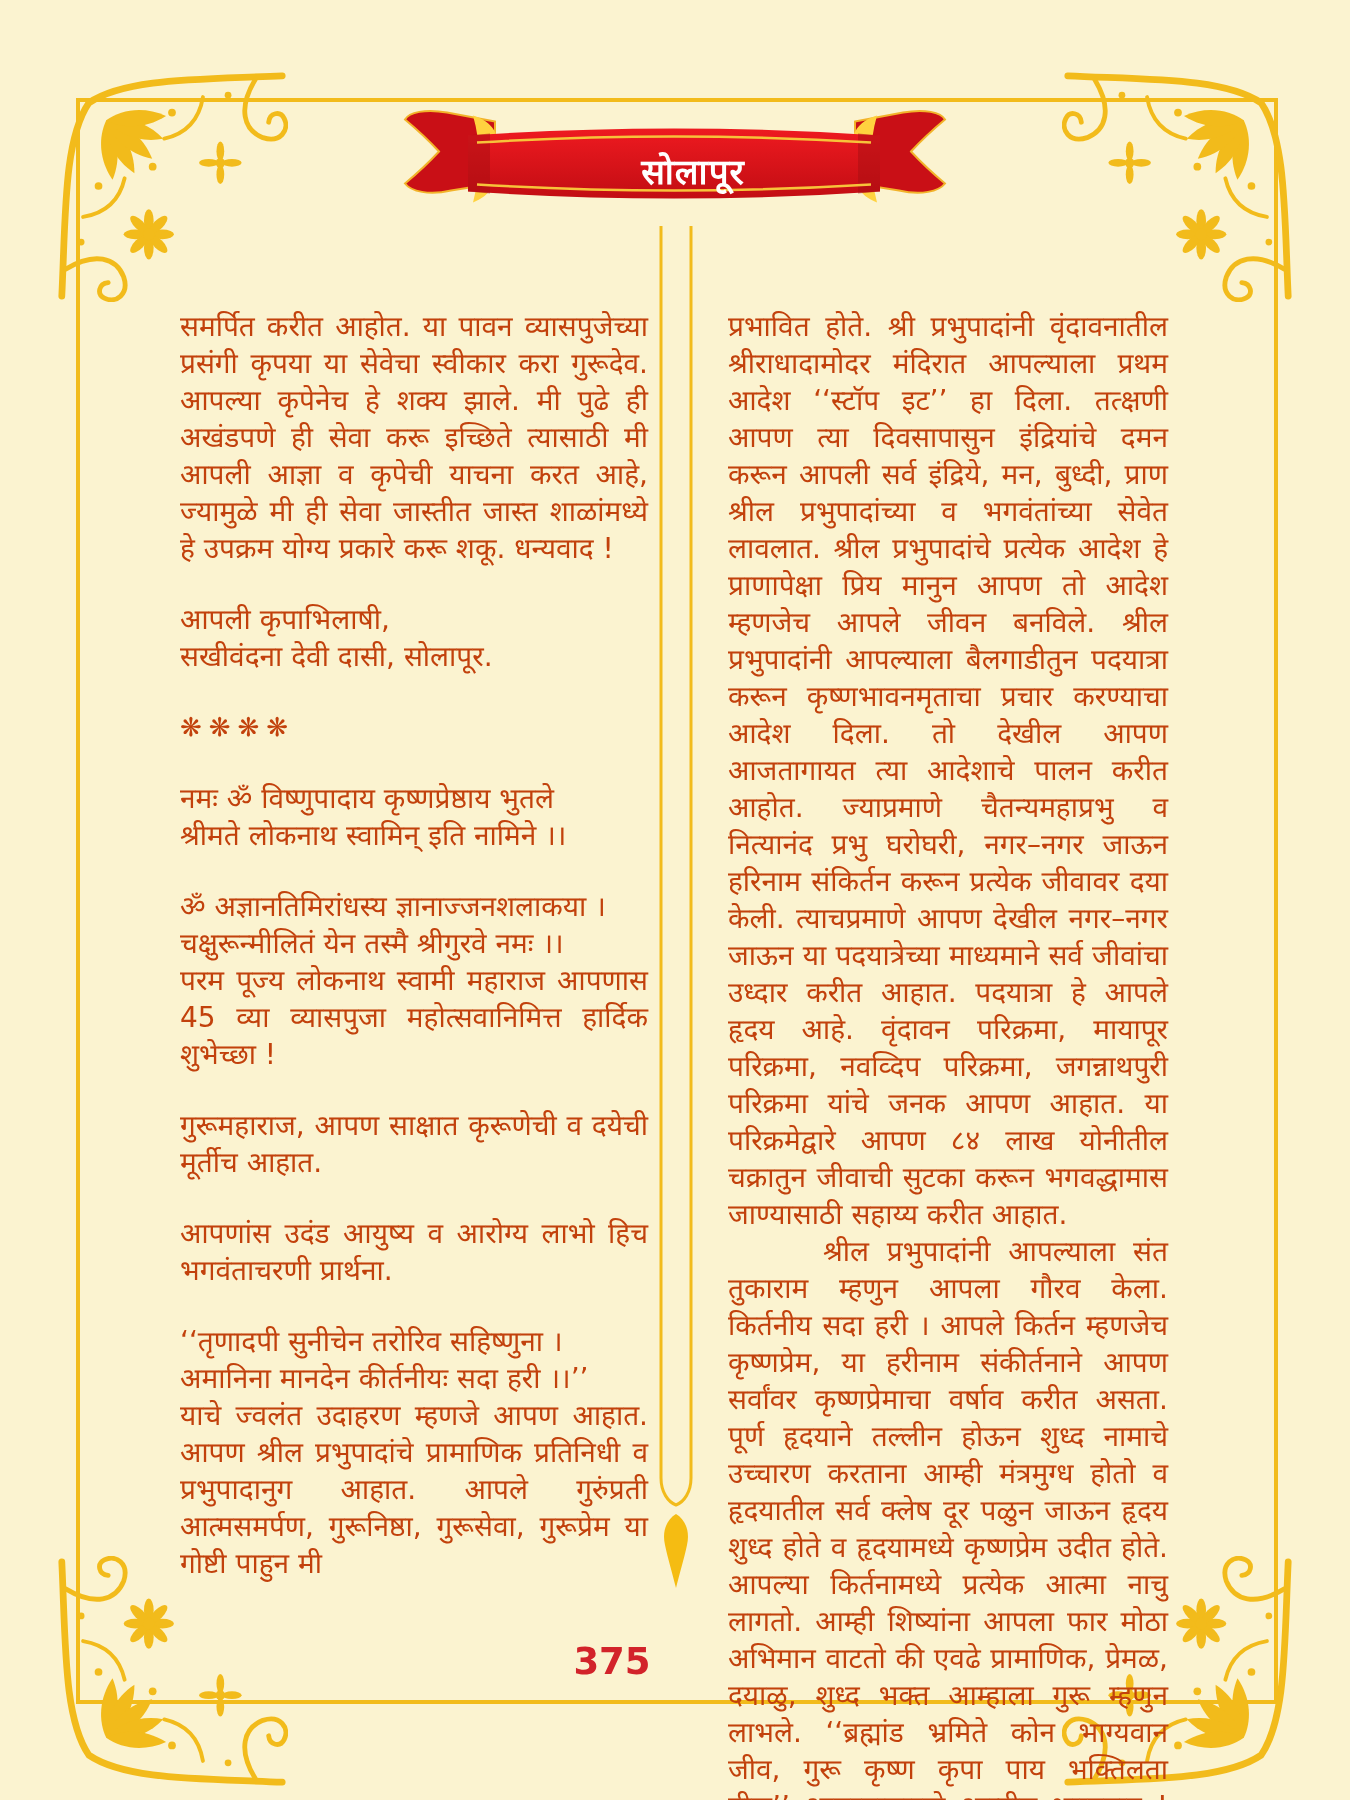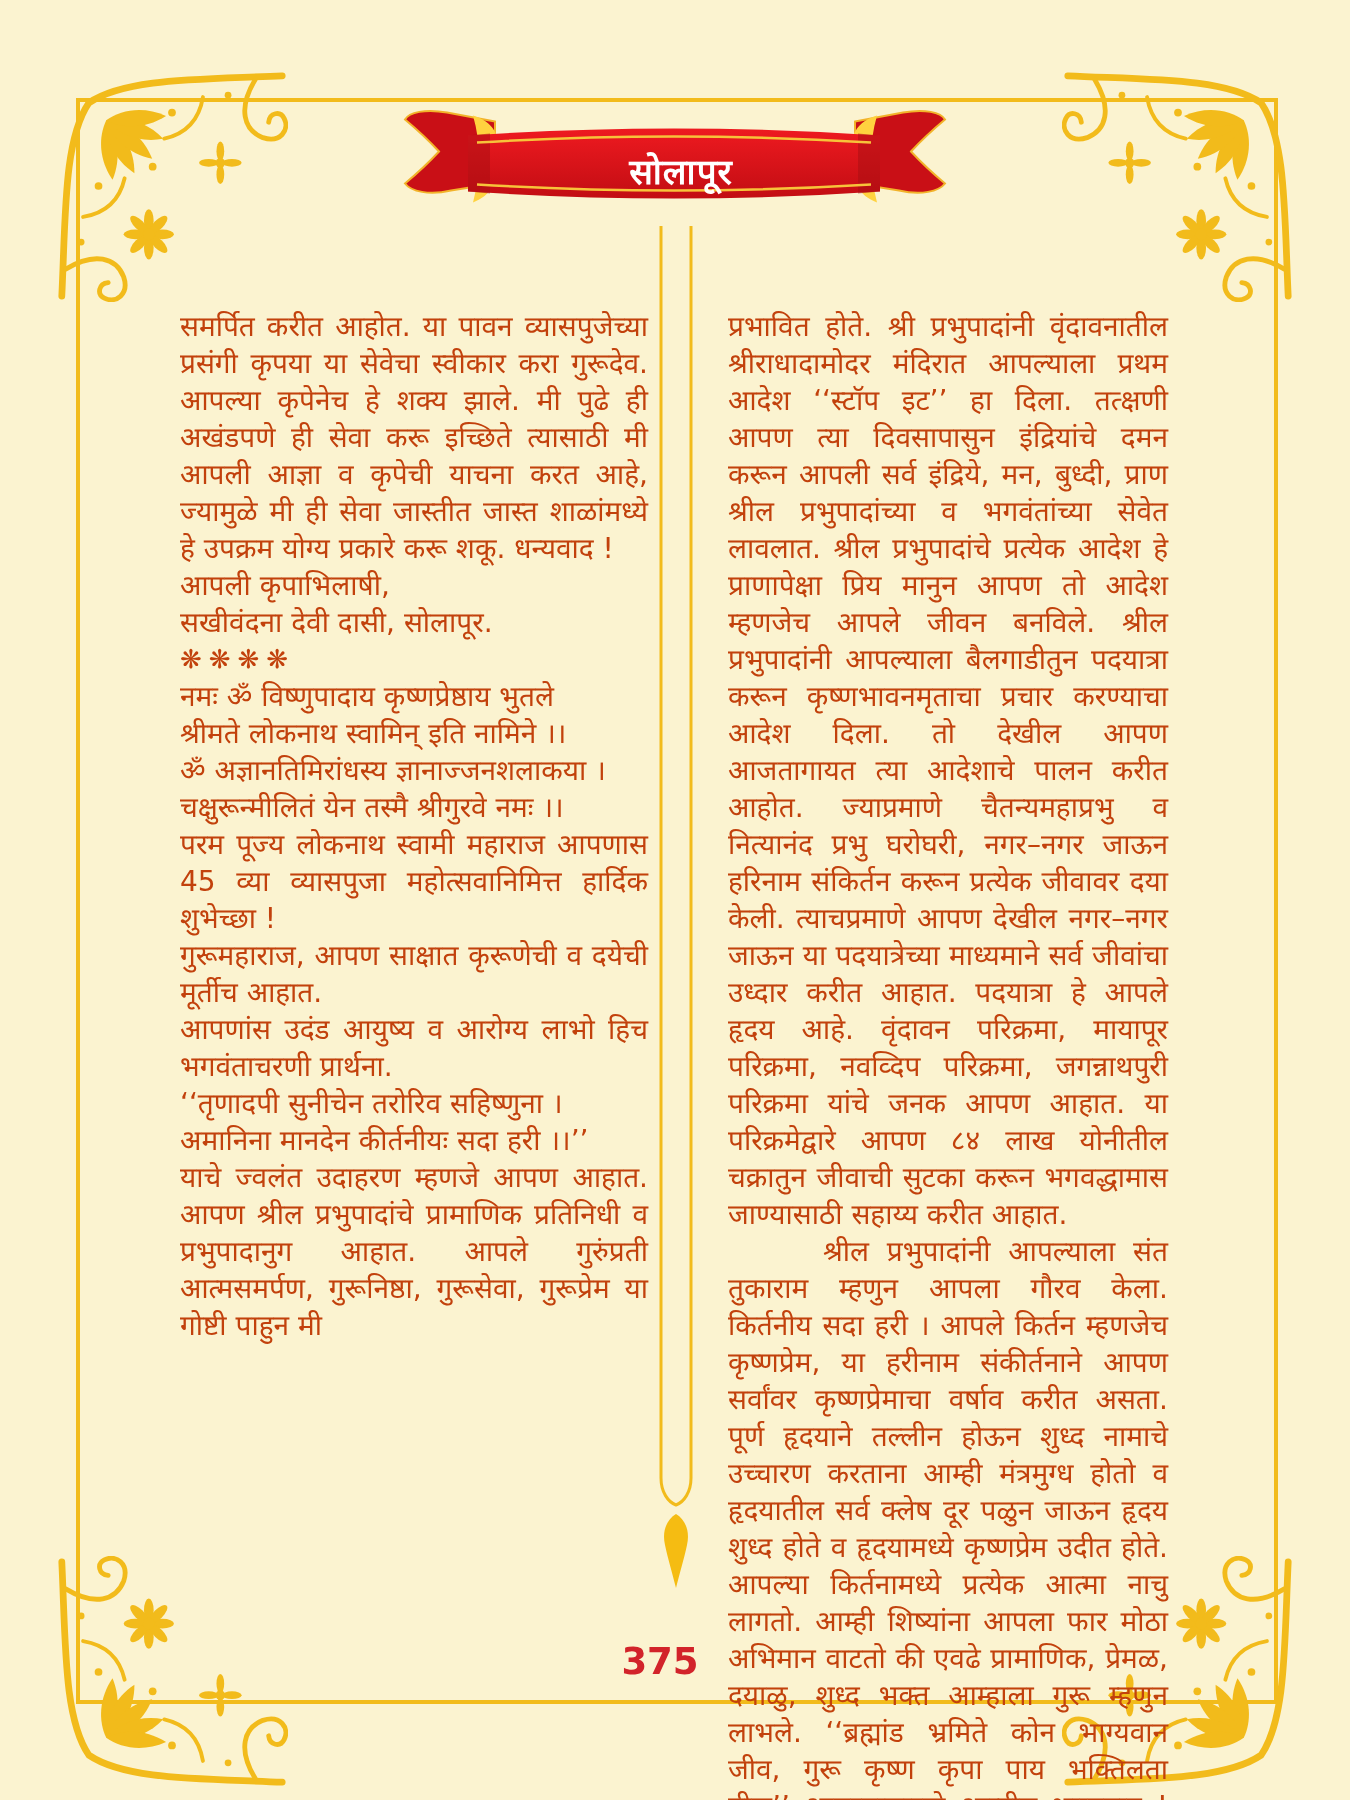--- a/index.html
+++ b/index.html
@@ -6,35 +6,35 @@
   body{width:1350px;height:1800px;position:relative;overflow:hidden;
        background:#FBF3D0;font-family:"DejaVu Sans",sans-serif;}
   .frame{position:absolute;left:76px;top:98px;width:1194px;height:1598px;
          border:4px solid #F2BB1B;}
   .corner{position:absolute;width:232px;height:232px;}
   .corner.tl{left:56px;top:70px;}
   .corner.tr{left:1062px;top:70px;transform:scaleX(-1);}
   .corner.bl{left:56px;top:1556px;transform:scaleY(-1);}
   .corner.br{left:1062px;top:1556px;transform:scale(-1,-1);}
   .banner-svg{position:absolute;left:395px;top:106px;width:560px;height:108px;}
-  .banner-title{position:absolute;left:476px;top:142px;width:410px;height:56px;
+  .banner-title{position:absolute;left:488px;top:142px;width:410px;height:56px;
       display:flex;align-items:center;justify-content:center;
       color:#FFFFFF;font-size:35px;font-weight:bold;letter-spacing:1px;}
   .divider-svg{position:absolute;left:654px;top:226px;width:44px;height:1366px;}
   .col{position:absolute;top:308px;color:#c2410c;font-size:28px;line-height:37px;}
   .col-left{left:180px;width:468px;}
   .col-right{left:728px;width:440px;}
   .col p{margin:0;}
-  .col p.gap{}
+  .col p.gap{margin-top:34px;}
   .justify{text-align:justify;text-justify:inter-word;}
   .verse{white-space:pre-line;text-align:left;}
   .orn{letter-spacing:7px;font-size:26px;font-weight:bold;}
   .indent{text-indent:95px;}
   .page-number{position:absolute;left:0;top:1640px;width:1224px;text-align:center;
-      color:#D2232A;font-size:37px;font-weight:bold;margin-left:48px;}
+      color:#D2232A;font-size:37px;font-weight:bold;}
 </style>
 </head>
 <body>
 
 <svg width="0" height="0" style="position:absolute" aria-hidden="true">
   <symbol id="corner-flourish" viewBox="0 0 240 240">
     <g fill="none" stroke="#F2BB1B" stroke-linecap="round">
       <path d="M6,234 C10,150 8,72 34,34 C72,8 150,10 234,6" stroke-width="7"></path>
       <path d="M10,206 C40,188 62,194 70,214 C76,232 62,242 50,236 C42,232 44,221 54,220" stroke-width="5"></path>
       <path d="M206,10 C188,40 194,62 214,70 C232,76 242,62 236,50 C232,42 221,44 220,54" stroke-width="5"></path>

